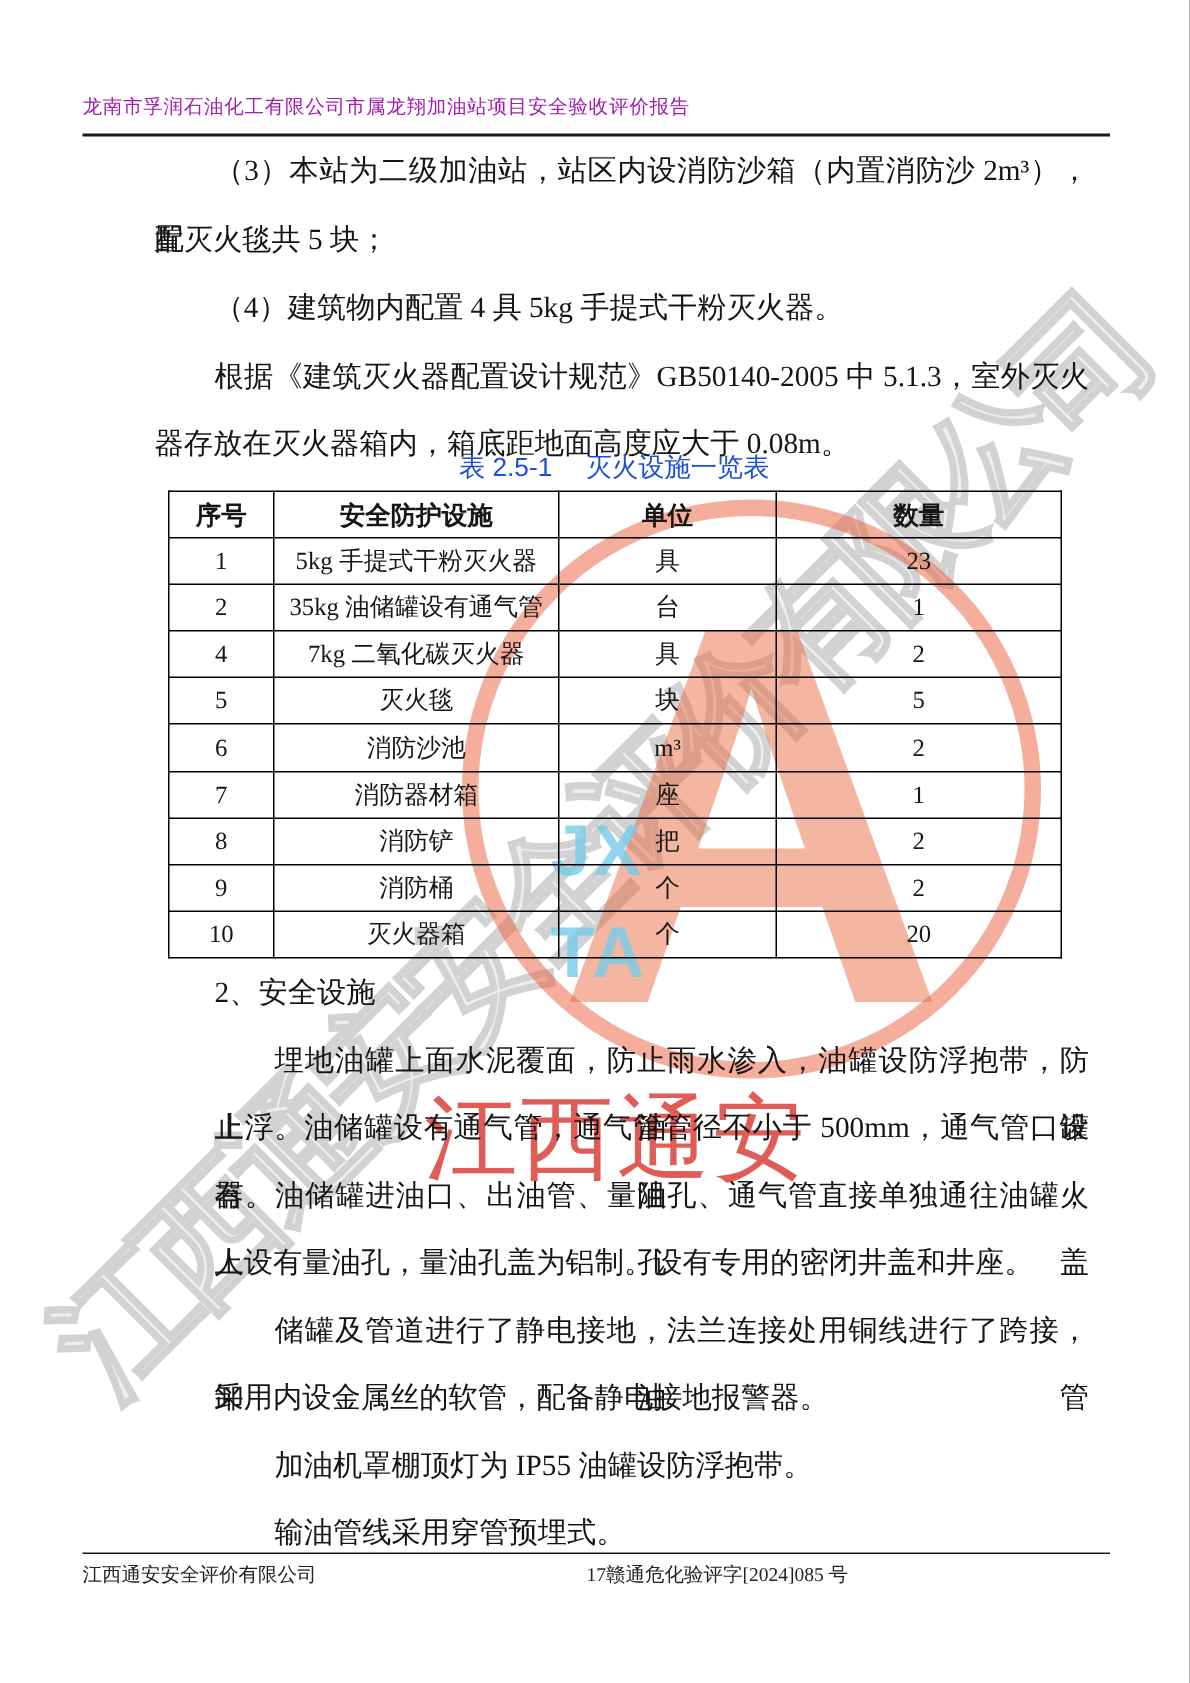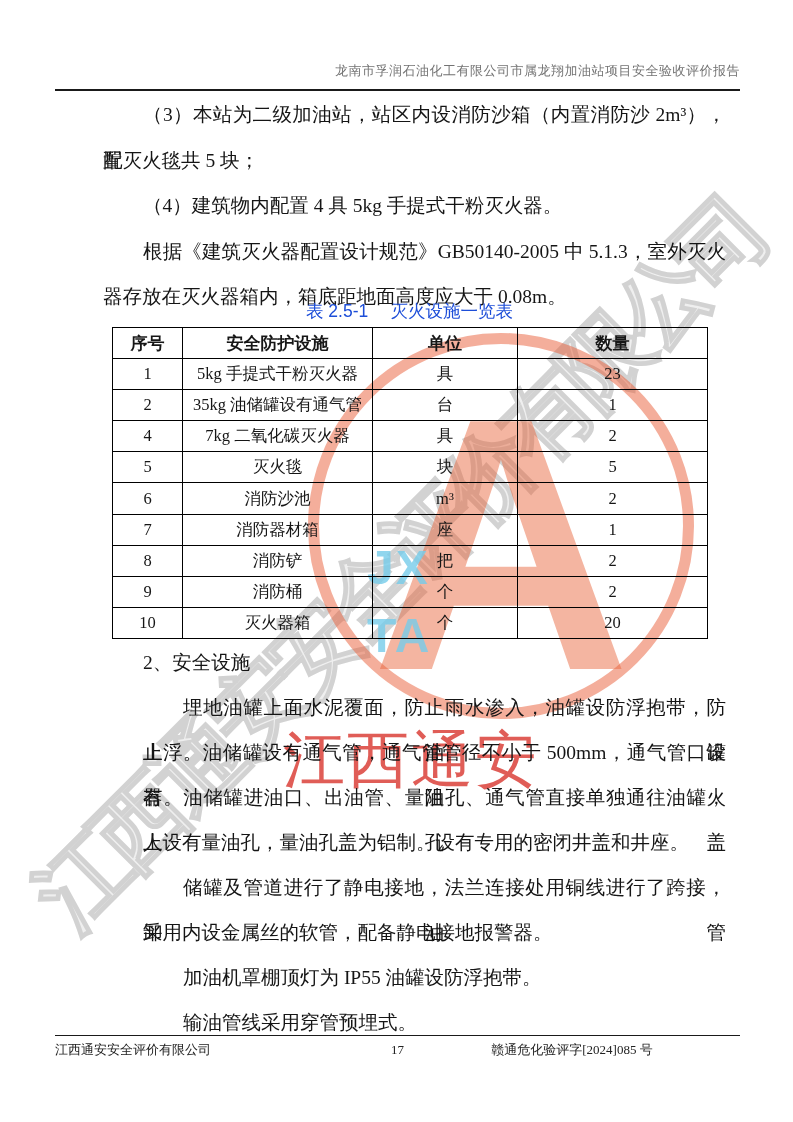--- a/index.html
+++ b/index.html
@@ -38,22 +38,22 @@
   .wm-red{
     position:absolute;left:283px;top:727px;
     font-family:"Liberation Sans","DejaVu Sans",sans-serif;
     font-size:62px;line-height:66px;font-weight:normal;letter-spacing:2px;
     color:rgba(215,48,40,0.78);
   }
   
   .content-layer{position:absolute;inset:0;z-index:1;}
   .doc-header{
     position:absolute;left:55px;right:53px;top:62px;
-    text-align:right;font-size:13px;letter-spacing:.5px;
-    padding-bottom:9px;border-bottom:2px solid #1a1a1a;color:#737373;
+    text-align:left;font-size:13px;letter-spacing:.5px;
+    padding-bottom:9px;border-bottom:2px solid #1a1a1a;color:#a21caf;
   }
   .body-block{position:absolute;left:103px;width:623px;}
   #top-lines{top:92px;}
   #bottom-lines{top:640px;}
   .line{
     height:45.5px;line-height:45.5px;font-size:19.5px;
     white-space:nowrap;color:#151515;
   }
   #bottom-lines .line{height:45px;line-height:45px;margin-left:40px;}
   .line.indent{text-indent:40px;}
@@ -77,21 +77,21 @@
     font-weight:bold;font-size:17px;
   }
   .col-no{width:70px;}.col-item{width:190px;}.col-unit{width:145px;}.col-qty{width:190px;}
   .doc-footer{
     position:absolute;left:55px;right:53px;top:1035px;
     border-top:1.5px solid #1a1a1a;padding-top:5px;
     display:flex;align-items:baseline;font-size:13px;color:#222;
   }
   .doc-footer .f-left{flex:1;text-align:left;}
   .doc-footer .f-center{flex:0 0 auto;}
-  .doc-footer .f-right{flex:1;text-align:center;}
+  .doc-footer .f-right{flex:1;text-align:left;}
 </style>
 </head>
 <body>
 
 <div class="page">
 
   <div class="wm-layer">
     <div class="wm-diagonal">江西通安安全评价有限公司</div>
     <div class="wm-logo">
       <div class="wm-logo-a">A</div>

